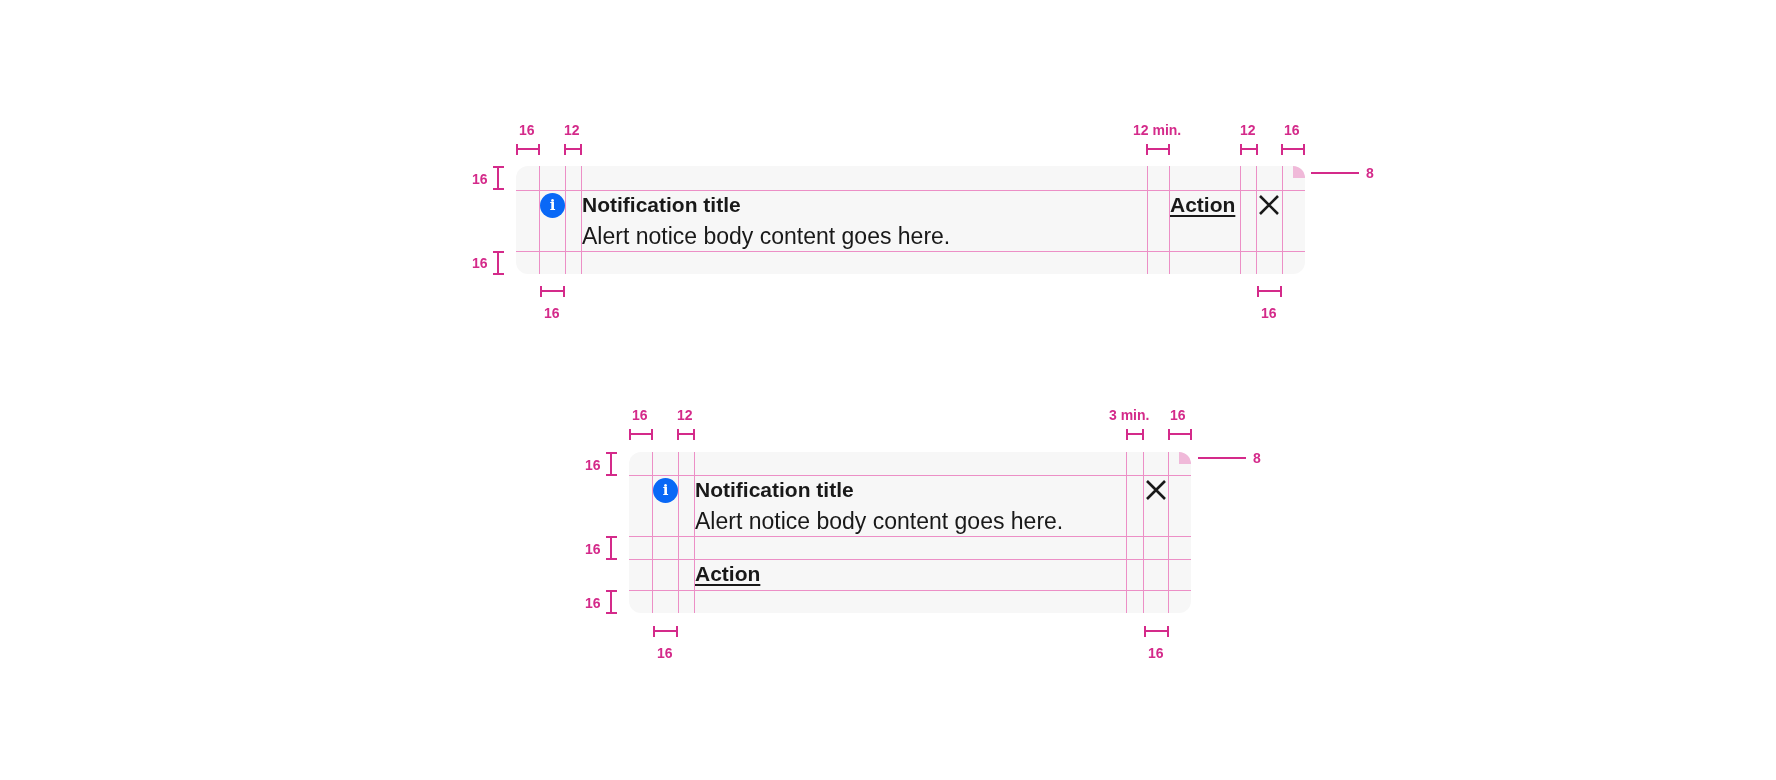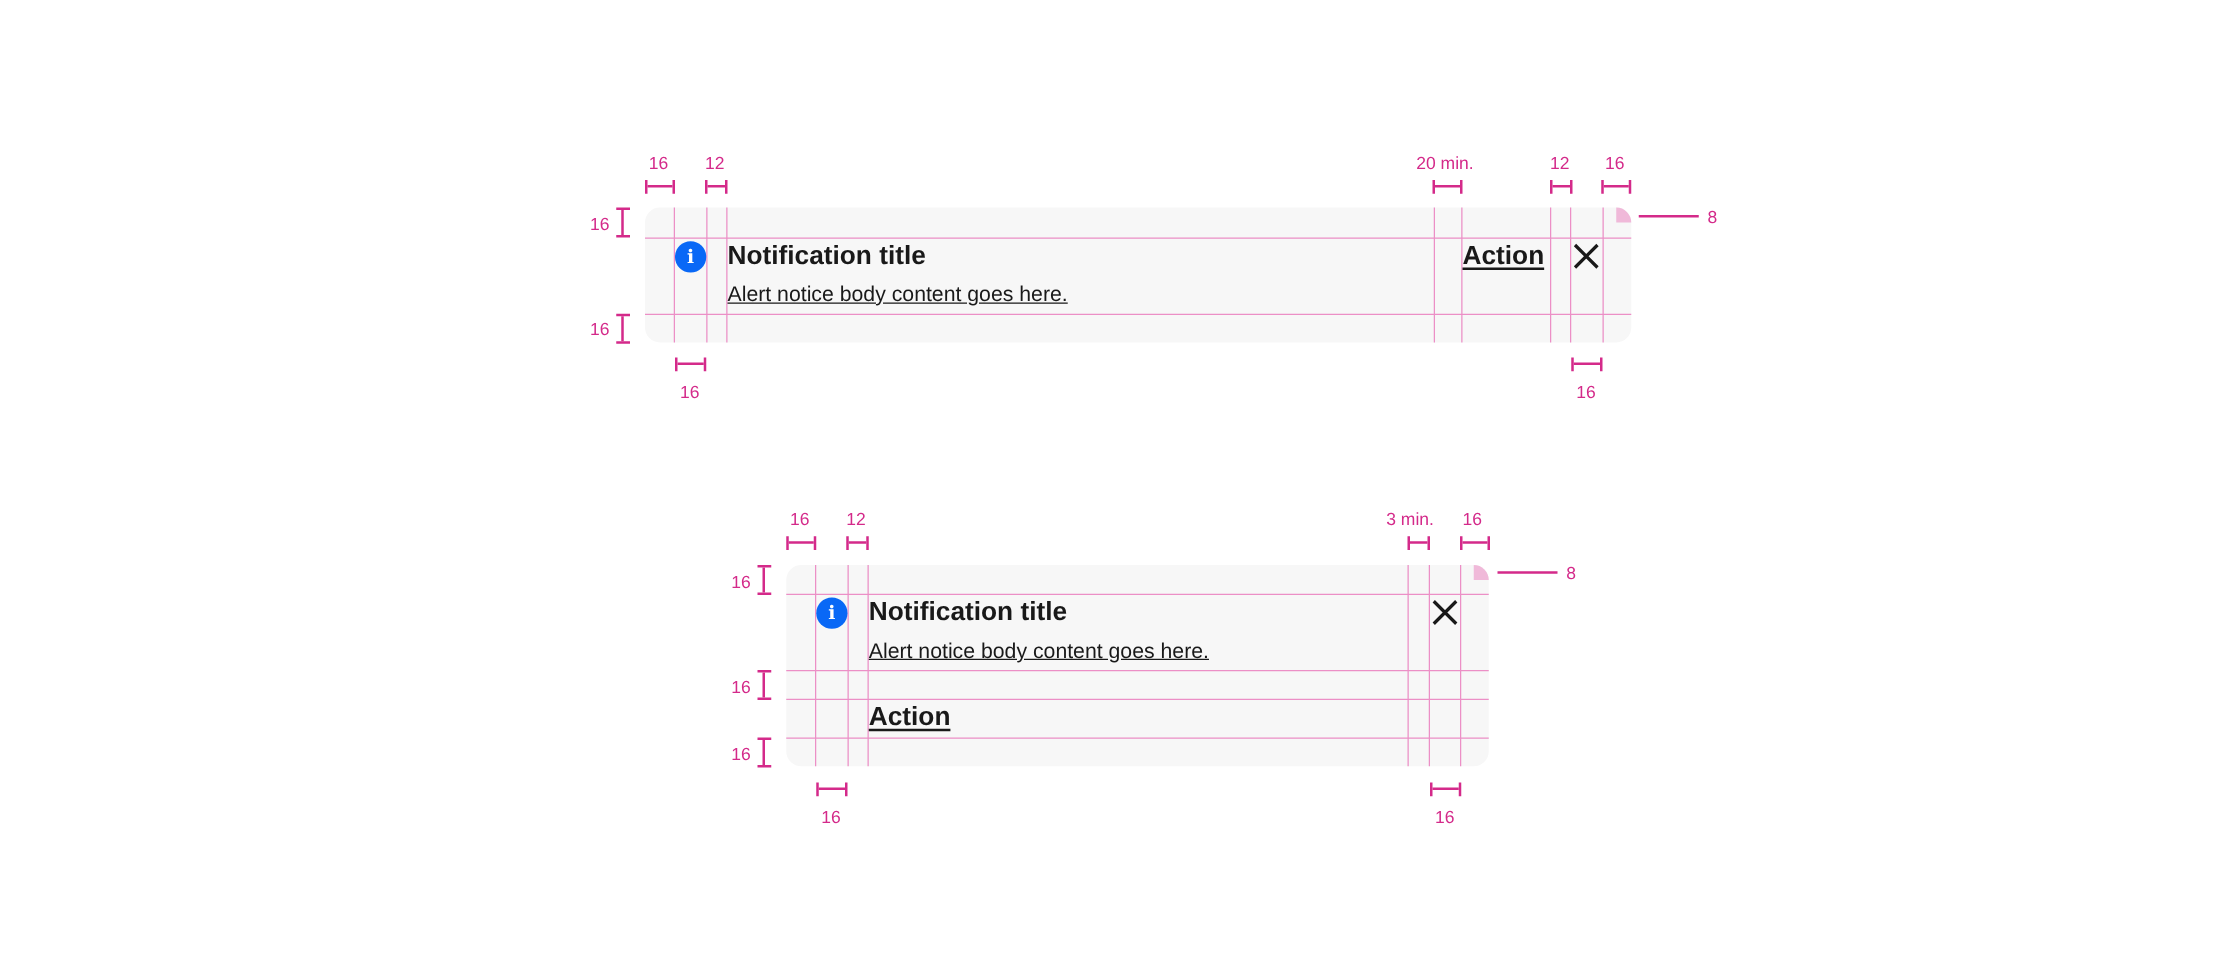--- a/index.html
+++ b/index.html
@@ -2,31 +2,31 @@
 <html><head>
   <meta charset="utf-8">
   <style>
     html, body { margin:0; padding:0; background:#ffffff; }
     body { width:1776px; height:780px; position:relative; overflow:hidden;
            font-family:"Liberation Sans", "DejaVu Sans", sans-serif; }
     .card { position:absolute; background:#f7f7f7; border-radius:12px; }
     .vline { position:absolute; width:1px; background:#ec8fc6; }
     .hline { position:absolute; height:1px; background:#ec8fc6; }
     .corner { position:absolute; width:12px; height:12px; background:#f0b9d9; border-top-right-radius:12px; }
-    .dim-label { position:absolute; color:#d42a8a; font-weight:400; font-size:14px; line-height:16px; white-space:nowrap; }
+    .dim-label { position:absolute; color:#d42a8a; font-weight:700; font-size:14px; line-height:16px; white-space:nowrap; }
     .hdim { position:absolute; height:11px; border-left:2px solid #d42a8a; border-right:2px solid #d42a8a; box-sizing:border-box; }
     .hdim::after { content:""; position:absolute; left:0; right:0; top:4px; height:2px; background:#d42a8a; }
     .vdim { position:absolute; width:11px; border-top:2px solid #d42a8a; border-bottom:2px solid #d42a8a; box-sizing:border-box; }
     .vdim::after { content:""; position:absolute; top:0; bottom:0; left:4px; width:2px; background:#d42a8a; }
     .leader { position:absolute; height:2px; background:#d42a8a; }
     .info-icon { position:absolute; width:25px; height:25px; border-radius:50%; background:#0968f6;
                  color:#fff; font-weight:700; font-size:15px; line-height:25px; text-align:center;
                  font-family:"DejaVu Serif", serif; }
     .title { position:absolute; font-weight:700; font-size:21px; color:#191919; line-height:26px; white-space:nowrap; }
-    .body-text { position:absolute; font-size:17px; color:#191919; line-height:26px; white-space:nowrap;text-decoration:underline; }
+    .body-text { position:absolute; font-size:23px; color:#191919; line-height:26px; white-space:nowrap; }
     .action { position:absolute; font-weight:700; font-size:21px; color:#191919; text-decoration:underline; text-underline-offset:3px; line-height:26px; cursor:pointer; white-space:nowrap; }
     .close { position:absolute; width:24px; height:24px; cursor:pointer; }
   </style>
 </head>
 <body>
 
 <div>
   <div class="card" style="left:516px;top:166px;width:789px;height:108px;"></div>
   <div class="corner" style="left:1293px;top:166px;"></div>
 
@@ -46,21 +46,21 @@
   <div class="body-text" style="left:582px;top:223px;">Alert notice body content goes here.</div>
   <div class="action" style="left:1170px;top:192px;">Action</div>
   <svg class="close" style="left:1257px;top:193px;" viewBox="0 0 24 24">
     <path d="M3 3 L21 21 M21 3 L3 21" stroke="#191919" stroke-width="2.6" fill="none"></path>
   </svg>
 
   <div class="dim-label" style="left:519px;top:122px;">16</div>
   <div class="hdim" style="left:516px;top:144px;width:24px;"></div>
   <div class="dim-label" style="left:564px;top:122px;">12</div>
   <div class="hdim" style="left:564px;top:144px;width:18px;"></div>
-  <div class="dim-label" style="left:1133px;top:122px;">20 min.</div>
+  <div class="dim-label" style="left:1133px;top:122px;">12 min.</div>
   <div class="hdim" style="left:1146px;top:144px;width:24px;"></div>
   <div class="dim-label" style="left:1240px;top:122px;">12</div>
   <div class="hdim" style="left:1240px;top:144px;width:18px;"></div>
   <div class="dim-label" style="left:1284px;top:122px;">16</div>
   <div class="hdim" style="left:1281px;top:144px;width:24px;"></div>
 
   <div class="dim-label" style="left:472px;top:171px;">16</div>
   <div class="vdim" style="left:493px;top:166px;height:24px;"></div>
   <div class="dim-label" style="left:472px;top:255px;">16</div>
   <div class="vdim" style="left:493px;top:251px;height:24px;"></div>

